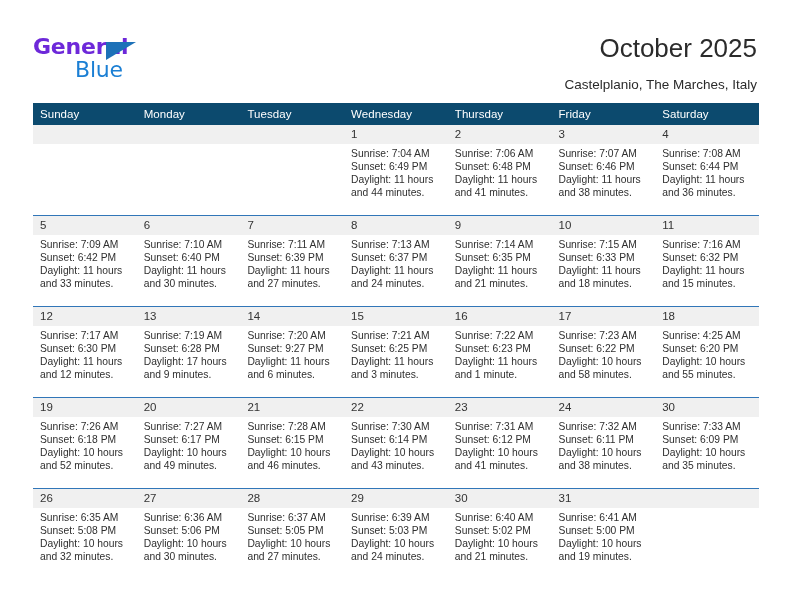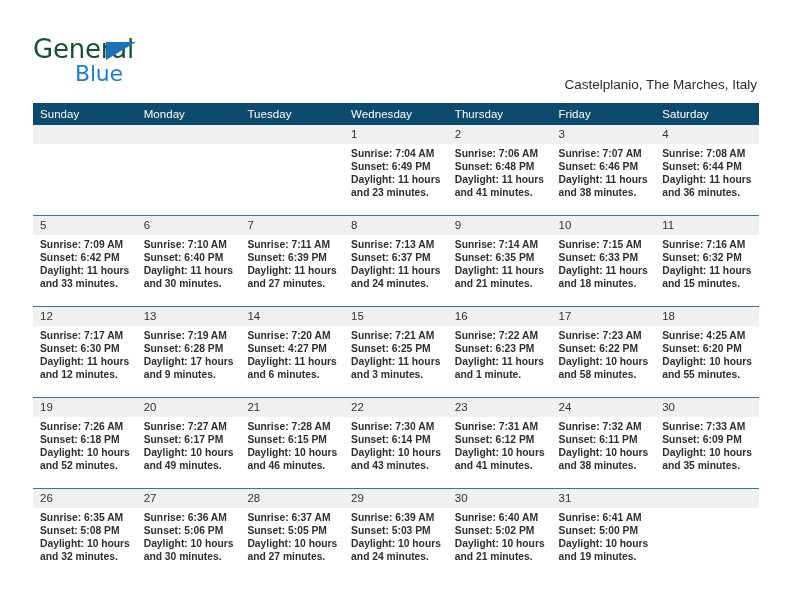--- a/index.html
+++ b/index.html
@@ -35,25 +35,25 @@
     left: 33px;
     top: 36px;
     width: 200px;
     height: 48px;
     line-height: 1;
     user-select: none;
   }
   .brand-row1 {
     position: relative;
     display: block;
-    font-size: 26px;
+    font-size: 22px;
     letter-spacing: -0.2px;
-    color: #14532d;
+    color: #6d28d9;
     font-family: "DejaVu Sans", sans-serif;
-    font-weight: 400;
+    font-weight: 700;
   }
   .brand-tri {
     position: absolute;
     left: 73px;
     top: 6px;
     width: 0;
     height: 0;
     border-left: 30px solid #1d71b8;
     border-bottom: 18px solid transparent;
   }
@@ -136,38 +136,38 @@
   .daynum.empty {
     color: transparent;
   }
   .info {
     display: block;
     padding: 3px 6px 0 7px;
     font-size: 10.3px;
     line-height: 13.1px;
     color: #2f2f2f;
     font-family: "Liberation Sans", sans-serif;
-    font-weight: bold;
   }
   .info span { display: block; white-space: nowrap; }
   .info .daylight { white-space: normal; }
 </style>
 </head>
 <body>
 
 <div class="page">
 
   <div class="header">
 
     <div class="brand">
       <span class="brand-row1">General</span>
       <span class="brand-tri"></span>
       <span class="brand-row2">Blue</span>
     </div>
 
+    <div class="title">October 2025</div>
     <div class="subtitle">Castelplanio, The Marches, Italy</div>
   </div>
 
   <table class="calendar">
     <colgroup>
       <col>
         <col>
         <col>
         <col>
         <col>
@@ -194,21 +194,21 @@
             <span class="daynum empty"></span>
           </td>
           <td>
             <span class="daynum empty"></span>
           </td>
           <td>
             <span class="daynum">1</span>
             <span class="info">
               <span>Sunrise: 7:04 AM</span>
               <span>Sunset: 6:49 PM</span>
-              <span class="daylight">Daylight: 11 hours and 23 minutes.</span>
+              <span class="daylight">Daylight: 11 hours and 44 minutes.</span>
             </span>
           </td>
           <td>
             <span class="daynum">2</span>
             <span class="info">
               <span>Sunrise: 7:06 AM</span>
               <span>Sunset: 6:48 PM</span>
               <span class="daylight">Daylight: 11 hours and 41 minutes.</span>
             </span>
           </td>
@@ -301,21 +301,21 @@
             <span class="info">
               <span>Sunrise: 7:19 AM</span>
               <span>Sunset: 6:28 PM</span>
               <span class="daylight">Daylight: 17 hours and 9 minutes.</span>
             </span>
           </td>
           <td>
             <span class="daynum">14</span>
             <span class="info">
               <span>Sunrise: 7:20 AM</span>
-              <span>Sunset: 4:27 PM</span>
+              <span>Sunset: 9:27 PM</span>
               <span class="daylight">Daylight: 11 hours and 6 minutes.</span>
             </span>
           </td>
           <td>
             <span class="daynum">15</span>
             <span class="info">
               <span>Sunrise: 7:21 AM</span>
               <span>Sunset: 6:25 PM</span>
               <span class="daylight">Daylight: 11 hours and 3 minutes.</span>
             </span>

